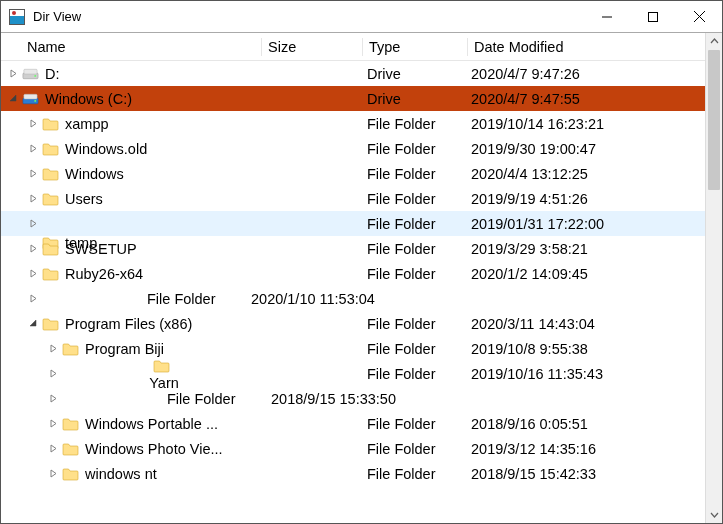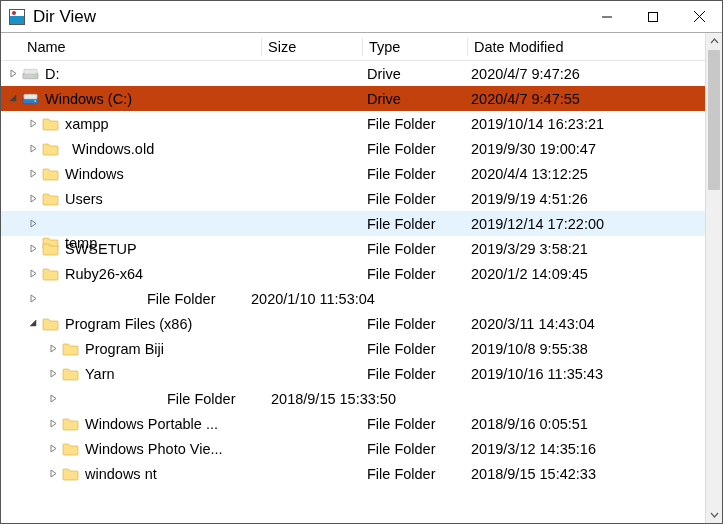--- a/index.html
+++ b/index.html
@@ -1,21 +1,21 @@
 <!DOCTYPE html>
 <html><head>
 <meta charset="utf-8">
 <style>
   * { box-sizing: border-box; }
   html, body { margin:0; padding:0; font-family: "Segoe UI", Tahoma, sans-serif; font-size:14.5px; background:#fff; color:#000; }
   .window { width:723px; height:524px; border:1px solid #555; display:flex; flex-direction:column; background:#fff; }
   .titlebar { height:32px; display:flex; align-items:center; border-bottom:1px solid #aaa; background:#fff; }
   .titlebar .appicon { width:16px; height:16px; margin:0 8px; border:1px solid #555; background:linear-gradient(180deg,#fff 0%,#fff 45%,#1e90c8 45%,#1e90c8 100%); position:relative; }
   .titlebar .appicon::after{content:"";position:absolute;left:2px;top:1px;width:4px;height:4px;border-radius:50%;background:#c03030;}
-  .titlebar .title { flex:0 0 auto; font-size:17px; }
+  .titlebar .title { flex:0 0 auto; font-size:13px; }
   .titlebar .spacer { flex:1; }
   .winbtn { width:46px; height:31px; display:flex; align-items:center; justify-content:center; }
   .winbtn svg { stroke:#000; stroke-width:1; fill:none; }
   .content { flex:1; display:flex; overflow:hidden; }
   .tree { flex:1; overflow:hidden; }
   .scrollbar { width:17px; background:#f0f0f0; border-left:1px solid #ddd; display:flex; flex-direction:column; }
   .scrollbar .arrow { height:17px; display:flex; align-items:center; justify-content:center; }
   .scrollbar .track { flex:1; position:relative; }
   .scrollbar .thumb { position:absolute; left:2px; right:2px; top:0; height:140px; background:#c8c8c8; border-radius:1px; }
   .header { display:flex; height:28px; align-items:center; border-bottom:1px solid #e6e6e6; padding-left:20px; }
@@ -129,21 +129,21 @@
             <div class="col-size" style="width: 100px;"></div>
             <div class="col-type" style="width: 104px;">File Folder</div>
             <div class="col-date" style="width: 200px;">2019/10/14 16:23:21</div>
           </div>
           <div class="row">
             <div class="expander" style="margin-left: 20px;">
               <svg viewBox="0 0 9 9">
                 <path d="M2 1 L7 4.5 L2 8 Z" fill="none" stroke="#808080" stroke-width="1"></path>
               </svg>
             </div>
-            <div class="cell-name" style="width: 220px; gap: 7px;">
+            <div class="cell-name" style="width: 220px;">
               <span class="icon">
                 <svg class="folder-svg" viewBox="0 0 17 14">
                   <path d="M1 3 L1 12 Q1 13 2 13 L15 13 Q16 13 16 12 L16 5 Q16 4 15 4 L8 4 L6.5 2 L2 2 Q1 2 1 3 Z" fill="#ffe08a" stroke="#d6a728" stroke-width="0.6"></path>
                 </svg>
               </span>
               <span class="label">Windows.old</span>
             </div>
             <div class="col-size" style="width: 100px;"></div>
             <div class="col-type" style="width: 104px;">File Folder</div>
             <div class="col-date" style="width: 200px;">2019/9/30 19:00:47</div>
@@ -193,21 +193,21 @@
             <div class="cell-name" style="width: 220px; margin-top: 38px;">
               <span class="icon">
                 <svg class="folder-svg" viewBox="0 0 17 14">
                   <path d="M1 3 L1 12 Q1 13 2 13 L15 13 Q16 13 16 12 L16 5 Q16 4 15 4 L8 4 L6.5 2 L2 2 Q1 2 1 3 Z" fill="#ffe08a" stroke="#d6a728" stroke-width="0.6"></path>
                 </svg>
               </span>
               <span class="label">temp</span>
             </div>
             <div class="col-size" style="width: 100px;"></div>
             <div class="col-type" style="width: 104px;">File Folder</div>
-            <div class="col-date" style="width: 200px;">2019/12/14 17:22:00</div>
+            <div class="col-date" style="width: 200px;">2019/01/31 17:22:00</div>
           </div>
           <div class="row">
             <div class="expander" style="margin-left: 20px;">
               <svg viewBox="0 0 9 9">
                 <path d="M2 1 L7 4.5 L2 8 Z" fill="none" stroke="#808080" stroke-width="1"></path>
               </svg>
             </div>
             <div class="cell-name" style="width: 220px;">
               <span class="icon">
                 <svg class="folder-svg" viewBox="0 0 17 14">
@@ -283,21 +283,21 @@
             <div class="col-size" style="width: 100px;"></div>
             <div class="col-type" style="width: 104px;">File Folder</div>
             <div class="col-date" style="width: 200px;">2019/10/8 9:55:38</div>
           </div>
           <div class="row">
             <div class="expander" style="margin-left: 40px;">
               <svg viewBox="0 0 9 9">
                 <path d="M2 1 L7 4.5 L2 8 Z" fill="none" stroke="#808080" stroke-width="1"></path>
               </svg>
             </div>
-            <div class="cell-name" style="width: 200px;">
+            <div class="cell-name" style="width: 200px; flex-direction: column;">
               <span class="icon">
                 <svg class="folder-svg" viewBox="0 0 17 14">
                   <path d="M1 3 L1 12 Q1 13 2 13 L15 13 Q16 13 16 12 L16 5 Q16 4 15 4 L8 4 L6.5 2 L2 2 Q1 2 1 3 Z" fill="#ffe08a" stroke="#d6a728" stroke-width="0.6"></path>
                 </svg>
               </span>
               <span class="label">Yarn</span>
             </div>
             <div class="col-size" style="width: 100px;"></div>
             <div class="col-type" style="width: 104px;">File Folder</div>
             <div class="col-date" style="width: 200px;">2019/10/16 11:35:43</div>

